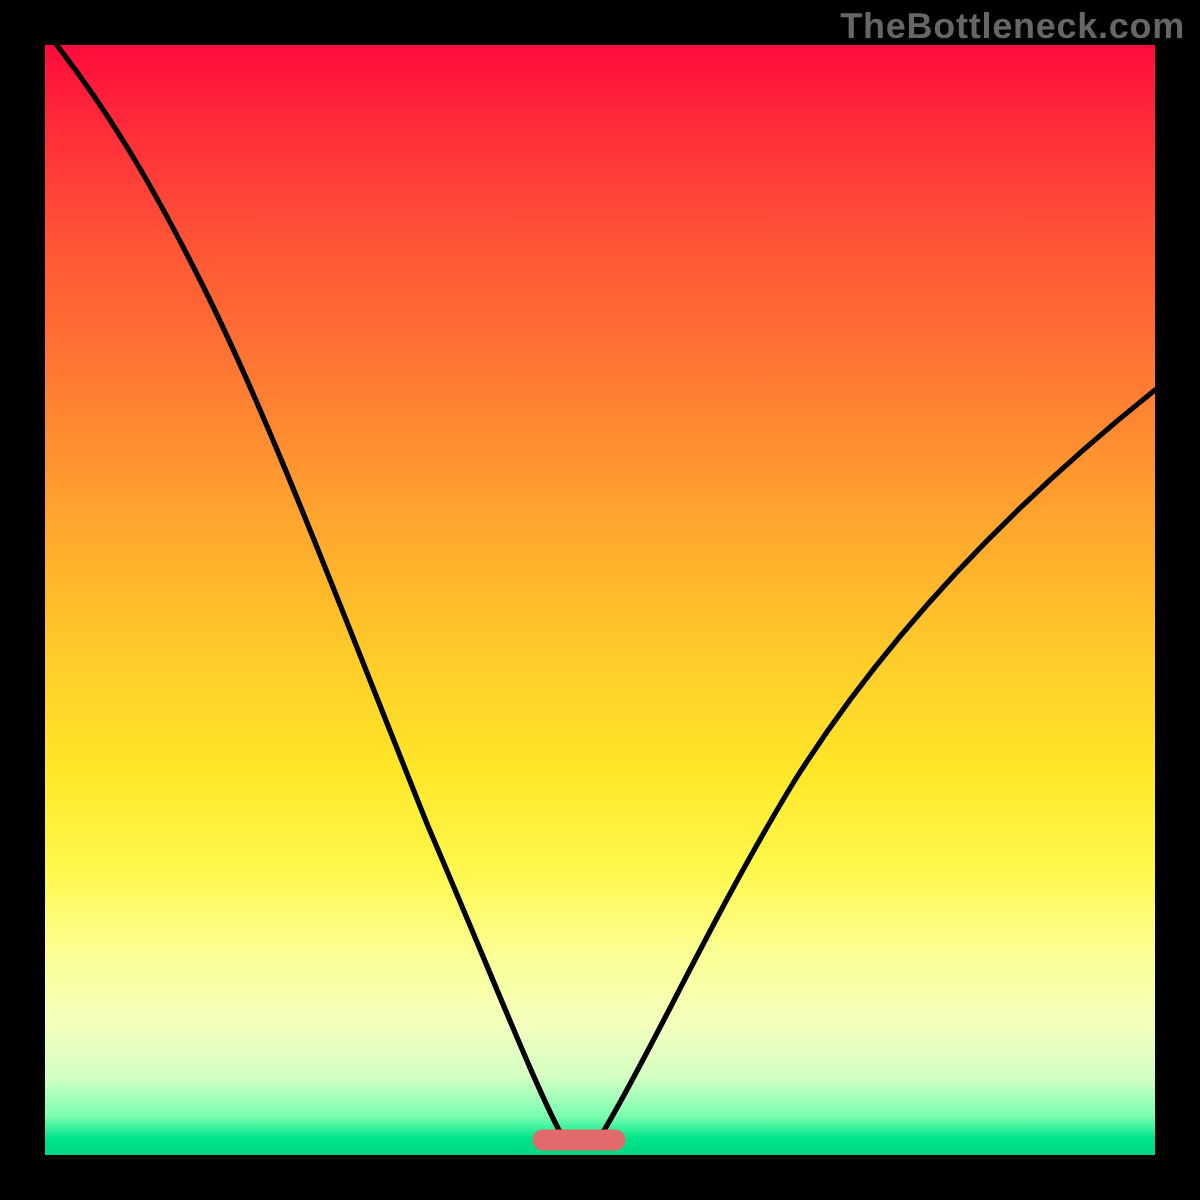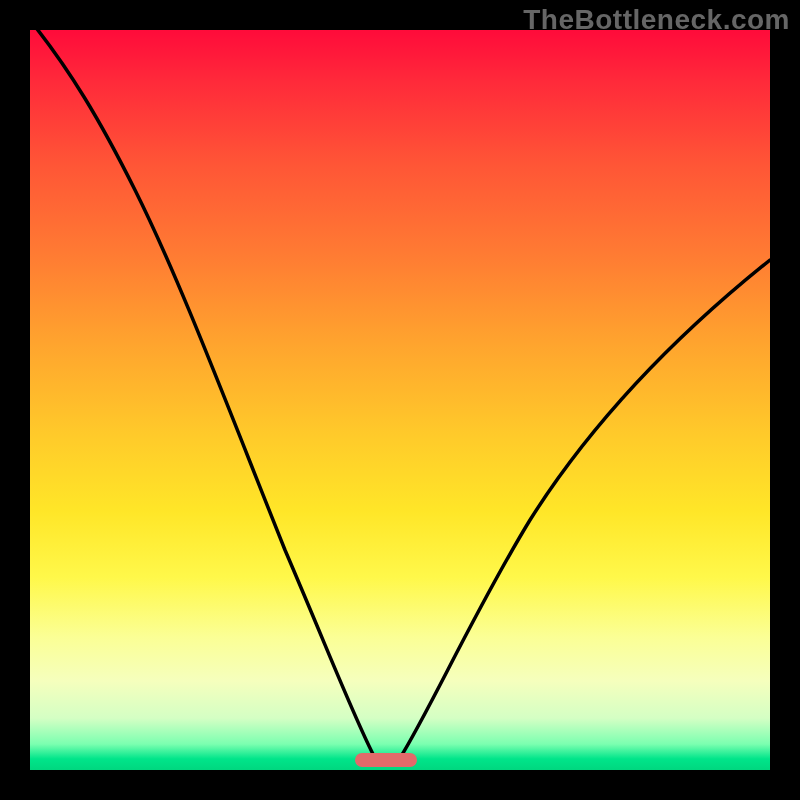--- a/index.html
+++ b/index.html
@@ -15,21 +15,21 @@
     position: relative;
     width: 800px;
     height: 800px;
     background: #000;
   }
   .attribution {
     position: absolute;
     top: 4px;
     right: 10px;
     color: #666666;
-    font-size: 28px;
+    font-size: 24px;
     font-weight: bold;
     letter-spacing: 0.5px;
     z-index: 10;
   }
   .plot-area {
     position: absolute;
     left: 30px;
     top: 30px;
     width: 740px;
     height: 740px;

